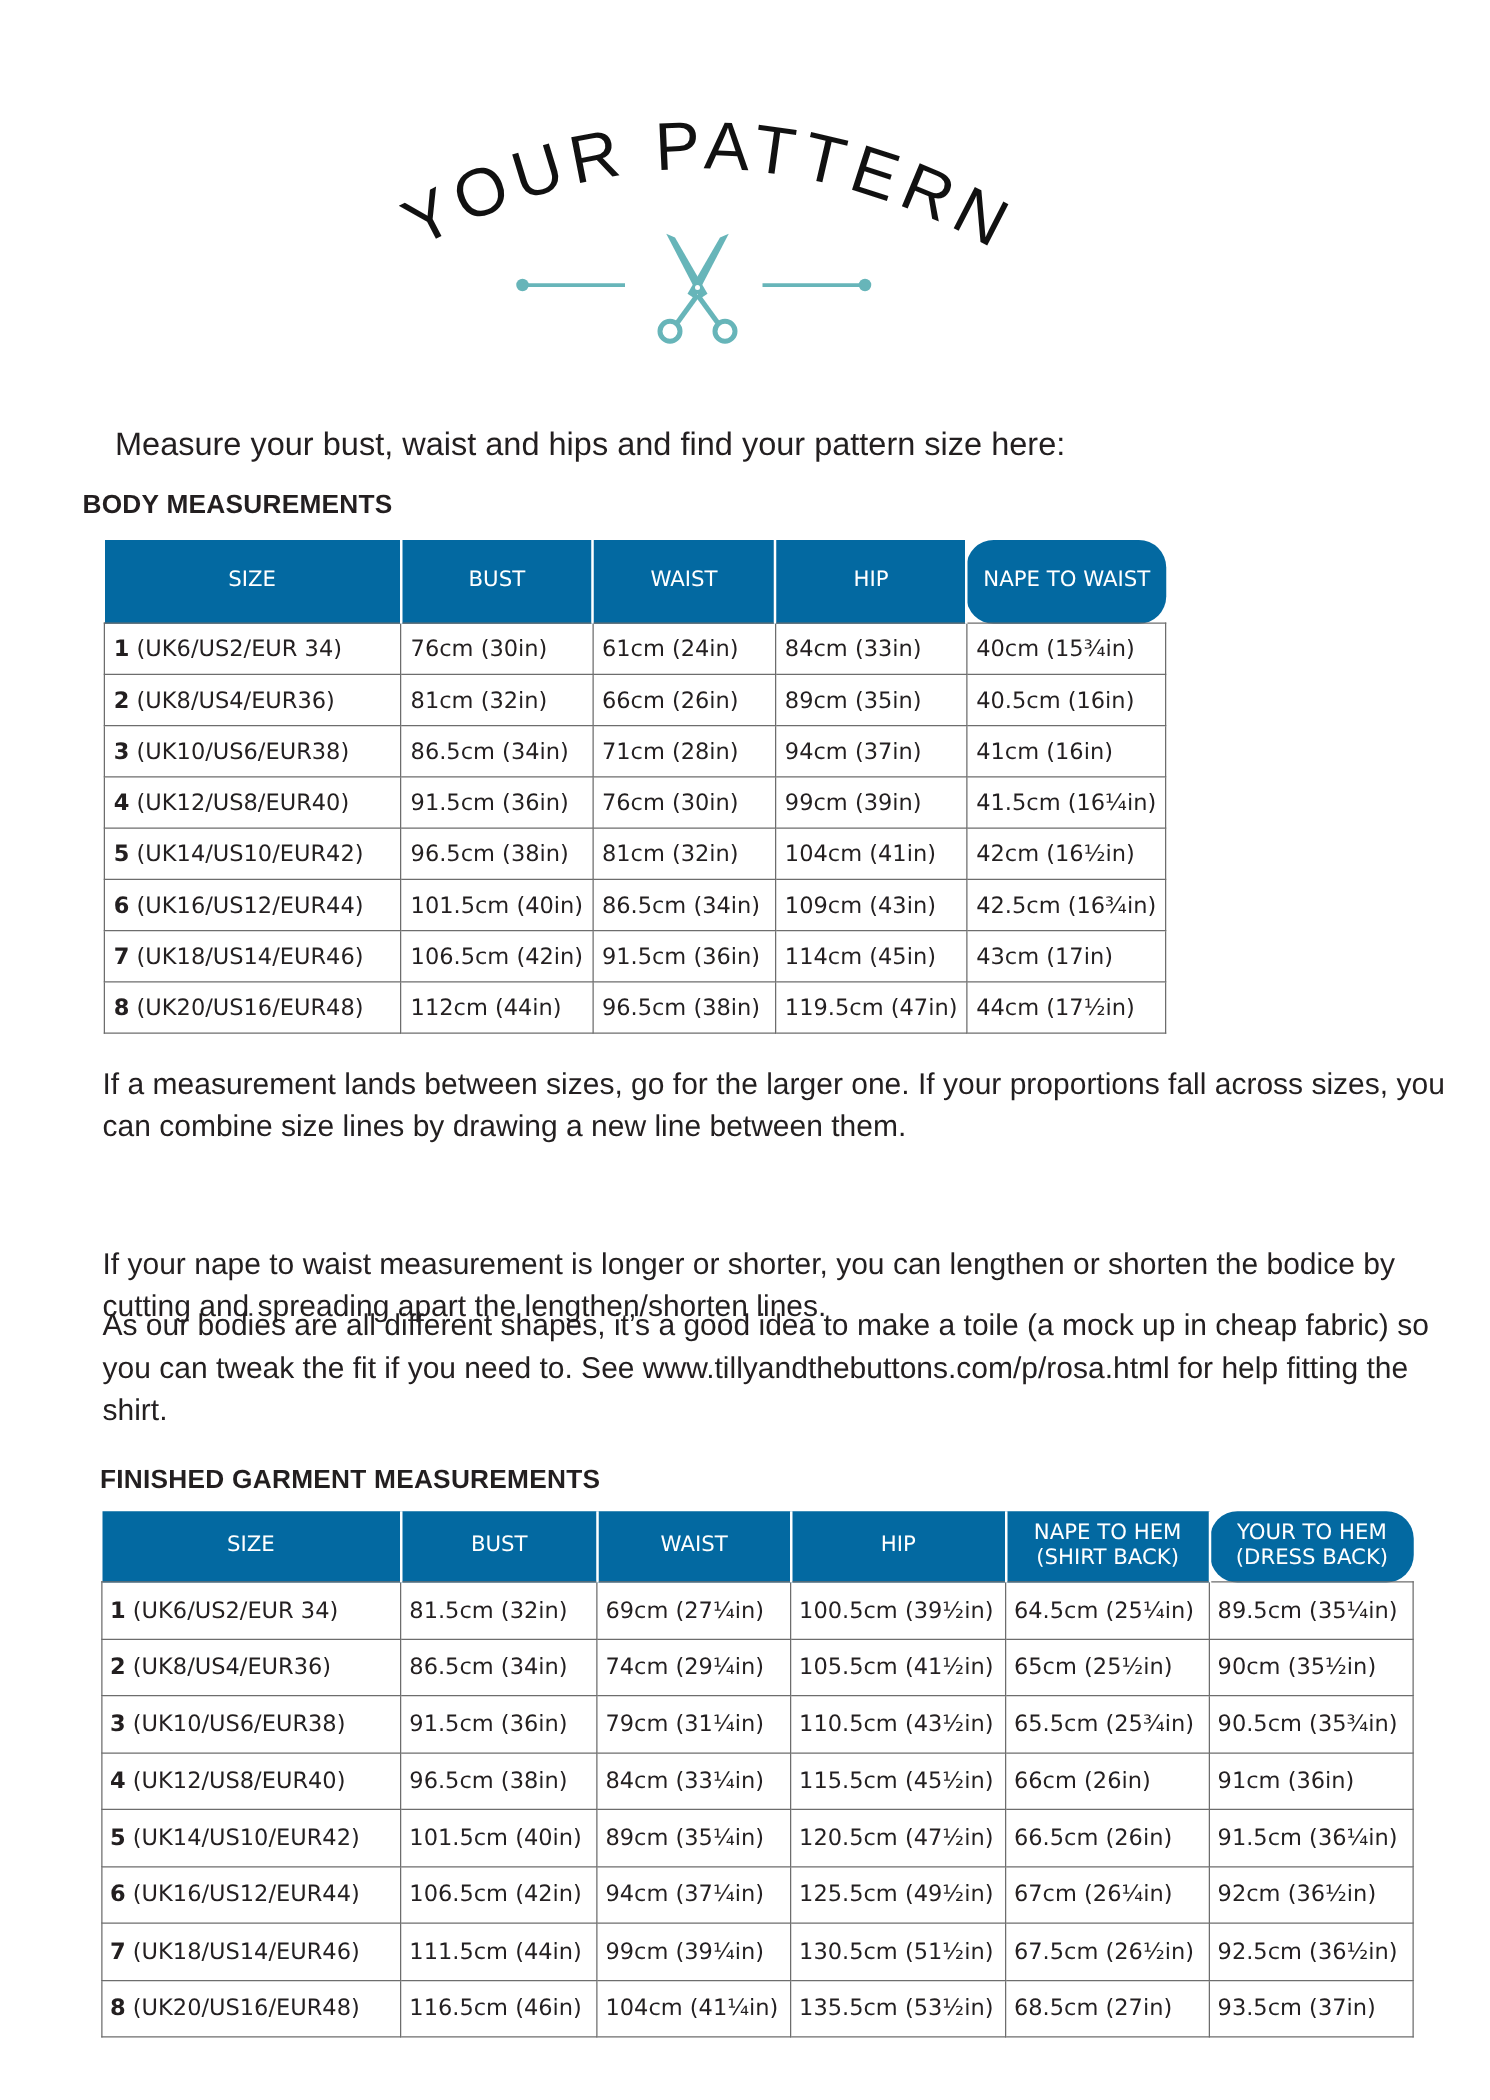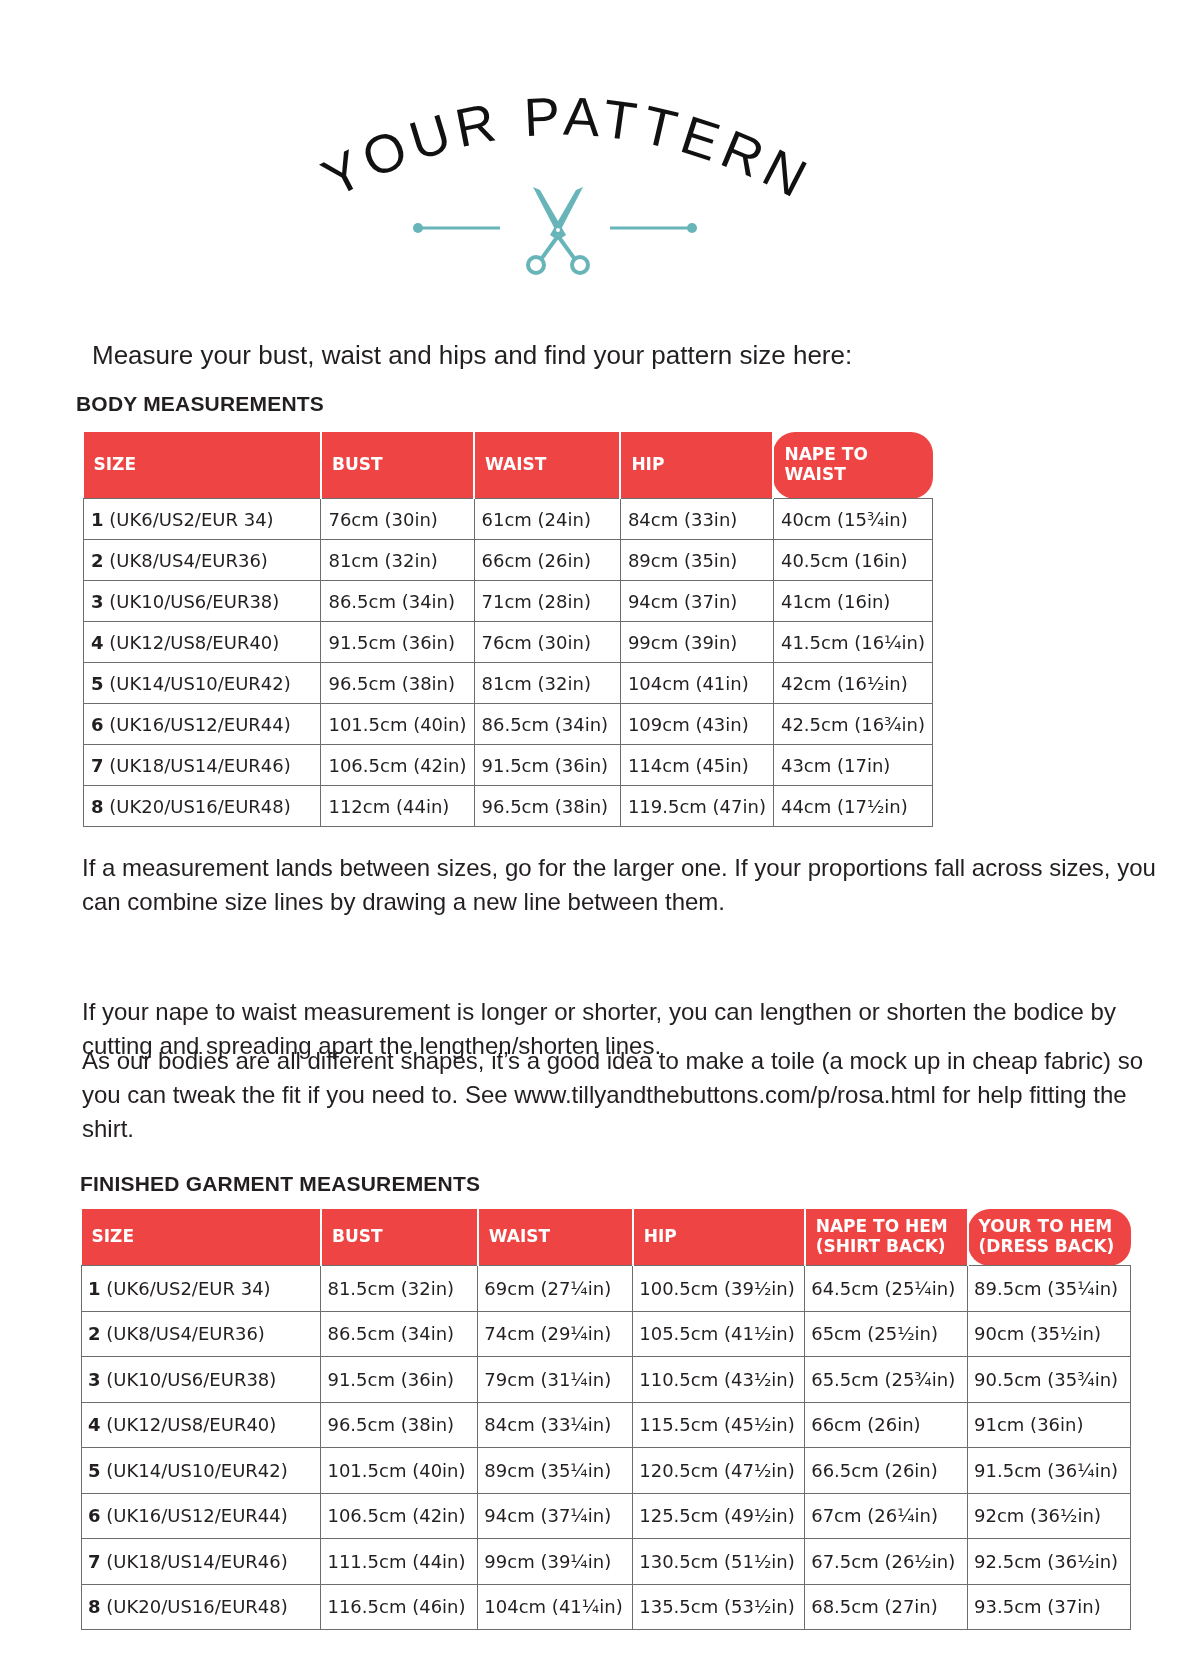--- a/index.html
+++ b/index.html
@@ -15,21 +15,21 @@
   }
   .section-heading {
     position: absolute; font-family: "Liberation Sans", sans-serif; font-weight: bold;
     font-size: 21px; color: #231f20; letter-spacing: 0.2px;
   }
   table.sz {
     position: absolute; border-collapse: collapse;
     font-family: "DejaVu Sans", sans-serif; color: #231f20;
   }
   table.sz th {
-    background: #ef4444; color: #ffffff; text-align: left; font-weight: bold;
+    background: #0369a1; color: #ffffff; text-align: center; font-weight: normal;
     font-size: 17px; padding: 0 10px; border-right: 2px solid #ffffff;
     line-height: 1.15;
   }
   table.sz th:last-child { border-right: none; border-radius: 22px; }
   table.sz td {
     border: 1.5px solid #6d6d6d; font-size: 18px; padding: 0 7px; white-space: nowrap;
   }
   table.sz td b { font-weight: bold; }
   #body-table { left: 83px; top: 432px; width: 850px; }
   #body-table th { height: 66px; }
@@ -69,21 +69,21 @@
       <line x1="288" y1="166" x2="304" y2="188" stroke-width="4"></line>
       <circle cx="266" cy="195" r="8" fill="none" stroke-width="4"></circle>
       <circle cx="310" cy="195" r="8" fill="none" stroke-width="4"></circle>
       <circle cx="288" cy="160" r="2" fill="#fff" stroke="none"></circle>
     </g>
   </svg>
 </div>
 
 <div class="intro">Measure your bust, waist and hips and find your pattern size here:</div>
 
-<div class="section-heading" style="left:76px; top:392px;">BODY MEASUREMENTS</div>
+<div class="section-heading" style="left:66px; top:392px;">BODY MEASUREMENTS</div>
 
 <table class="sz" id="body-table">
   <colgroup>
     <col style="width:245px">
       <col style="width:152px">
       <col style="width:148px">
       <col style="width:148px">
       <col style="width:157px">
   </colgroup>
   <thead>

